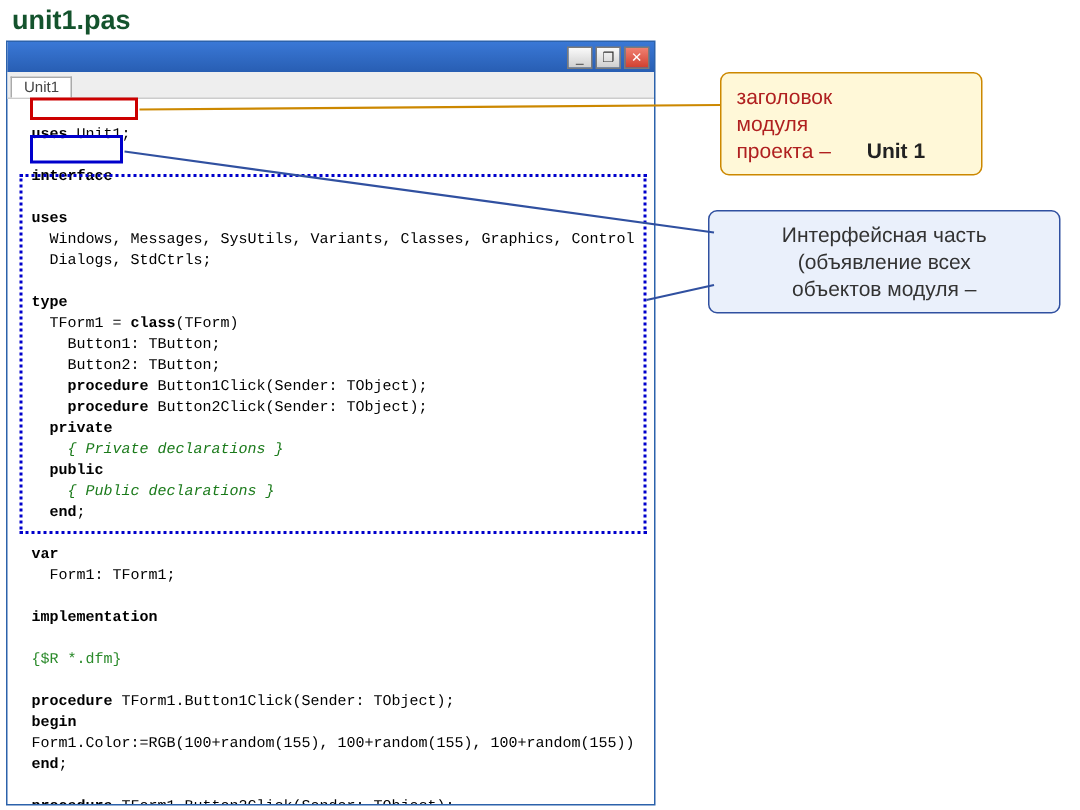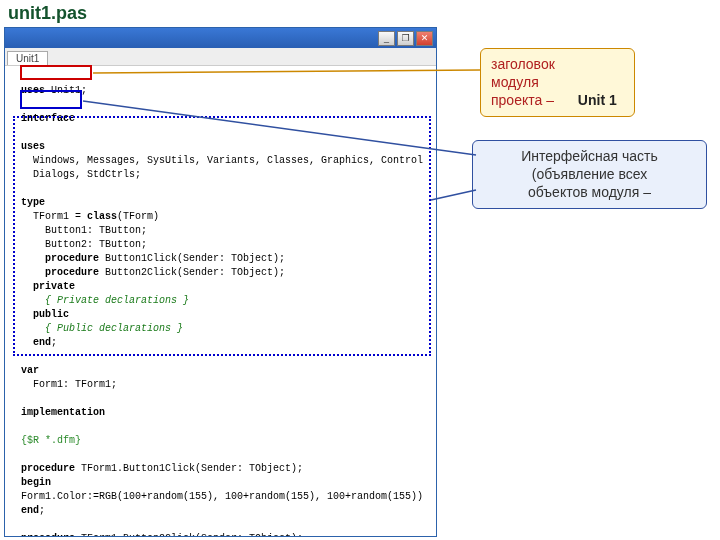--- a/index.html
+++ b/index.html
@@ -175,21 +175,21 @@
 
 
 
   </div>
 </div>
 
 <div class="red-box" style="left:20px; top:65px; width:72px; height:15px;"></div>
 <div class="blue-box" style="left:20px; top:90px; width:62px; height:19px;"></div>
 <div class="dotted-box" style="left:13px; top:116px; width:418px; height:240px;"></div>
 
-<div class="callout callout-yellow" style="left:480px; top:48px; width:155px;">
+<div class="callout callout-yellow" style="left:480px; top:48px; width:175px;">
   <span>заголовок</span><br>
   <span>модуля</span><br>
   <span>проекта – </span><span class="unit-name">Unit 1</span>
 </div>
 
 <div class="callout callout-blue" style="left:472px; top:140px; width:235px;">
   <span>Интерфейсная часть</span><br>
   <span>(объявление всех</span><br>
   <span>объектов модуля –</span><br>
 </div>

